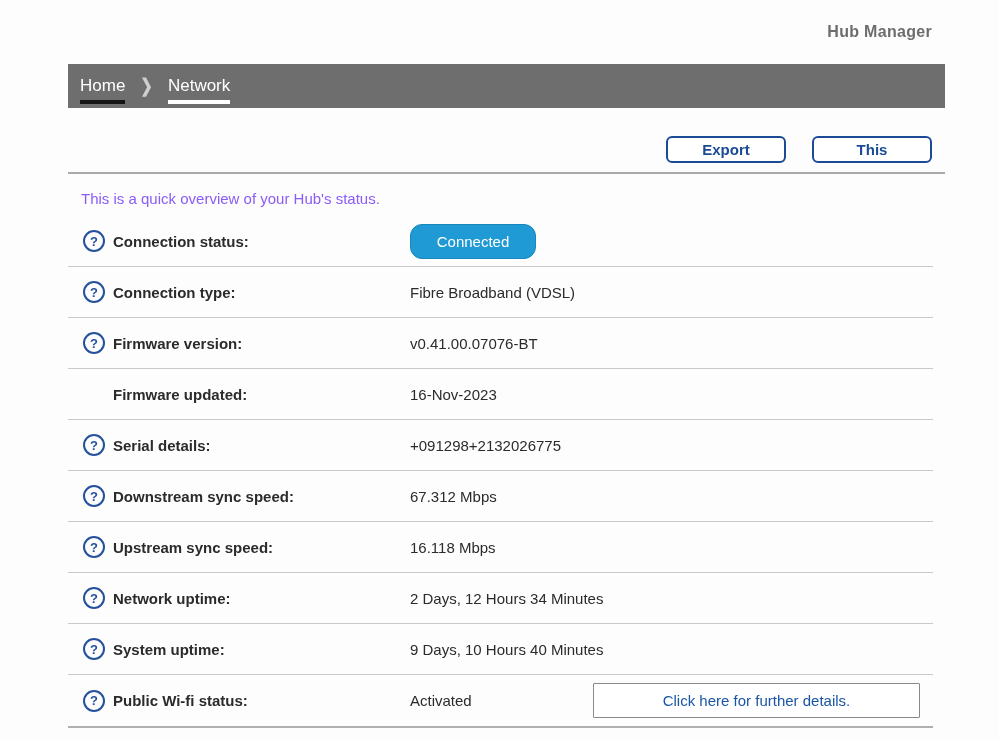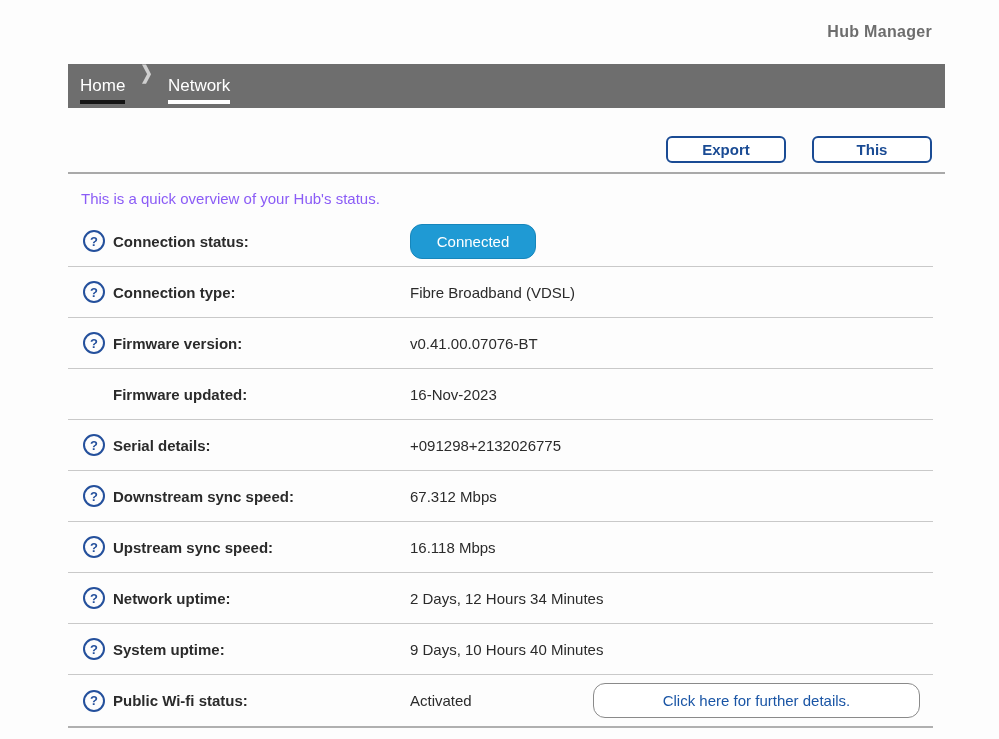--- a/index.html
+++ b/index.html
@@ -26,21 +26,21 @@
     letter-spacing: 0.3px;
   }
 
   
   .crumb-bar {
     margin-left: 68px;
     width: 877px;
     height: 44px;
     background: #6e6e6e;
     display: flex;
-    align-items: flex-start;
+    align-items: center;
     padding-left: 12px;
   }
   .crumb {
     position: relative;
     height: 100%;
     display: flex;
     align-items: center;
     cursor: pointer;
   }
   .crumb-text {
@@ -159,21 +159,21 @@
   }
   .value-split {
     justify-content: space-between;
     padding-right: 13px;
   }
   .details-btn {
     width: 327px;
     height: 35px;
     background: #ffffff;
     border: 1px solid #8a8a8a;
-    border-radius: 12px;
+    border-radius: 1px;
     color: #1a55a5;
     font-family: "Liberation Sans", sans-serif;
     font-size: 15px;
     cursor: pointer;
     display: flex;
     align-items: center;
     justify-content: center;
   }
 </style>
 </head>

